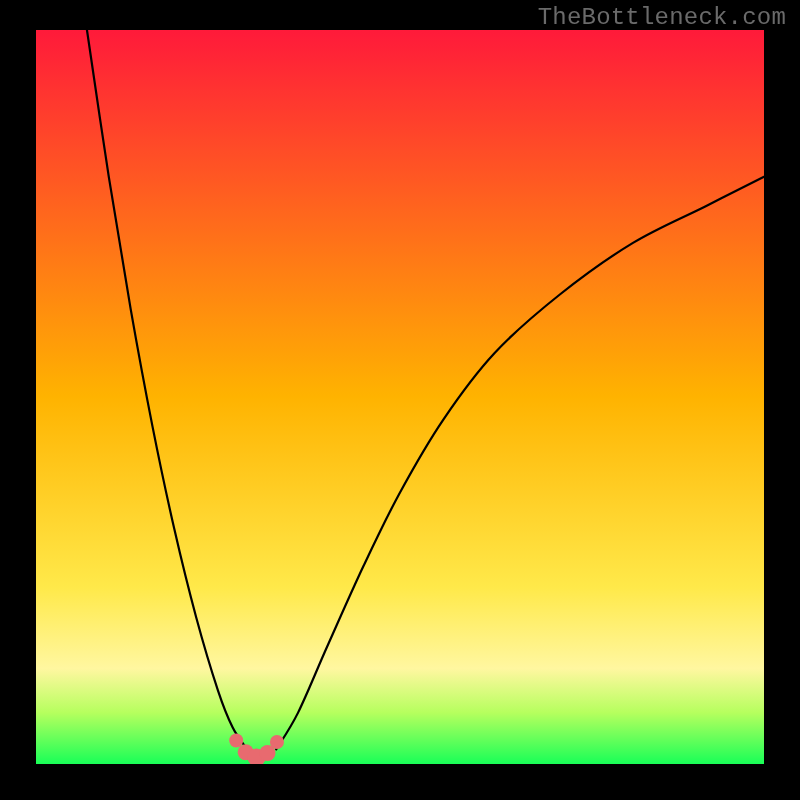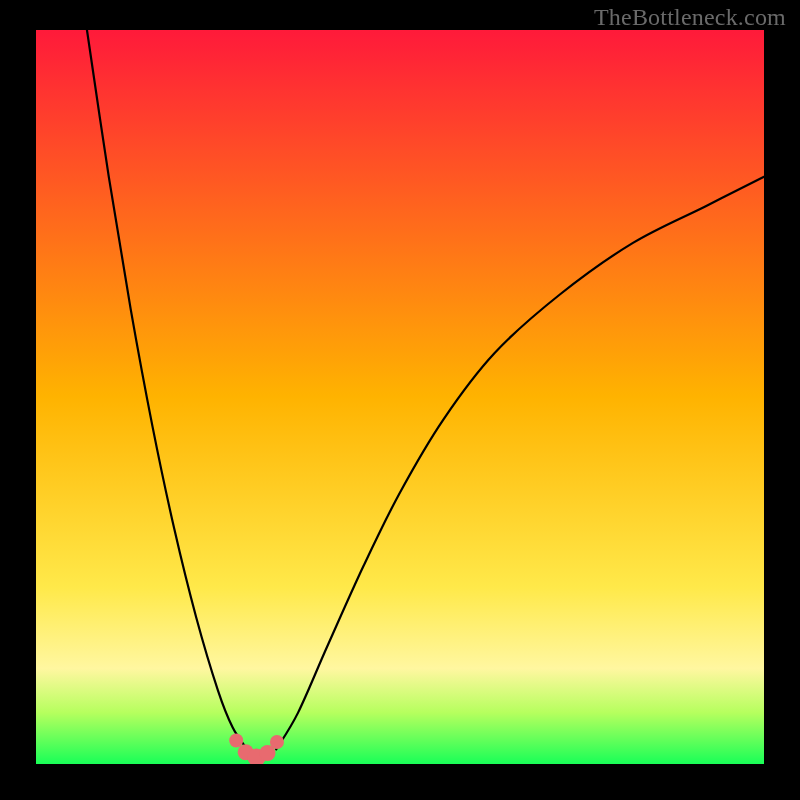--- a/index.html
+++ b/index.html
@@ -15,21 +15,21 @@
     left: 36px;
     top: 30px;
     width: 728px;
     height: 734px;
     overflow: hidden;
   }
   .watermark {
     position: absolute;
     top: 4px;
     right: 14px;
-    font-family: Liberation Serif, serif;
+    font-family: Liberation Mono, monospace;
     font-size: 24px;
     font-weight: 500;
     color: #6a6a6a;
     letter-spacing: 0.2px;
   }
   svg.curve {
     position: absolute;
     left: 0; top: 0;
     width: 728px;
     height: 734px;

